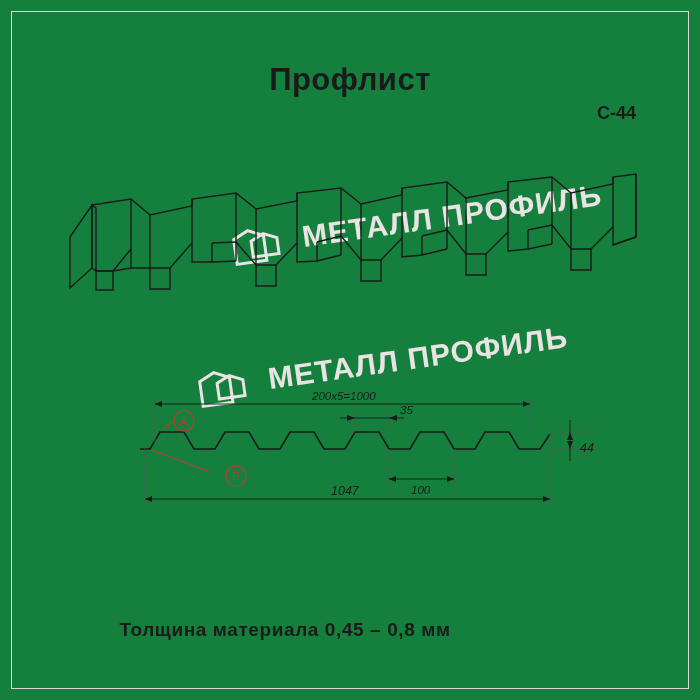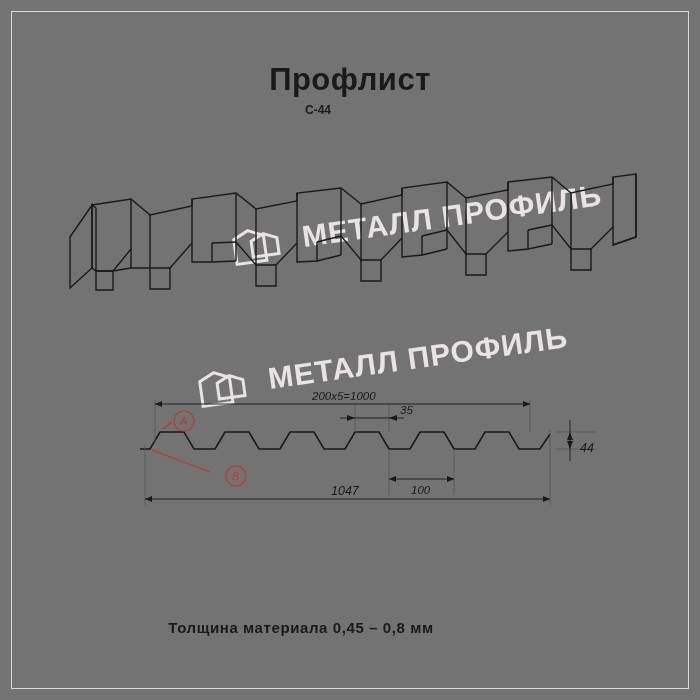--- a/index.html
+++ b/index.html
@@ -7,21 +7,21 @@
     padding: 0;
     background: #ffffff;
   }
   body {
     font-family: "Liberation Sans", sans-serif;
   }
   #page {
     position: relative;
     width: 700px;
     height: 700px;
-    background: #737373;
+    background: #15803d;
     overflow: hidden;
   }
   .frame-border {
     position: absolute;
     left: 11px;
     top: 11px;
     width: 678px;
     height: 678px;
     border: 1px solid #d9d9d9;
     box-sizing: border-box;
@@ -36,32 +36,32 @@
     font-size: 31px;
     font-weight: bold;
     color: #1a1a1a;
     letter-spacing: 0.5px;
   }
   .subtitle {
     position: absolute;
     top: 103px;
     left: 0;
     width: 636px;
-    text-align: center;
-    font-size: 12px;
+    text-align: right;
+    font-size: 18px;
     font-weight: bold;
     color: #1a1a1a;
   }
   .footer-note {
     position: absolute;
     top: 619px;
-    left: 16px;
+    left: 0;
     width: 570px;
     text-align: center;
-    font-size: 15px;
+    font-size: 19px;
     font-weight: bold;
     color: #1a1a1a;
     letter-spacing: 0.6px;
   }
   .wm {
     position: absolute;
     pointer-events: none;
     user-select: none;
     white-space: nowrap;
     color: #e9e3e3;

